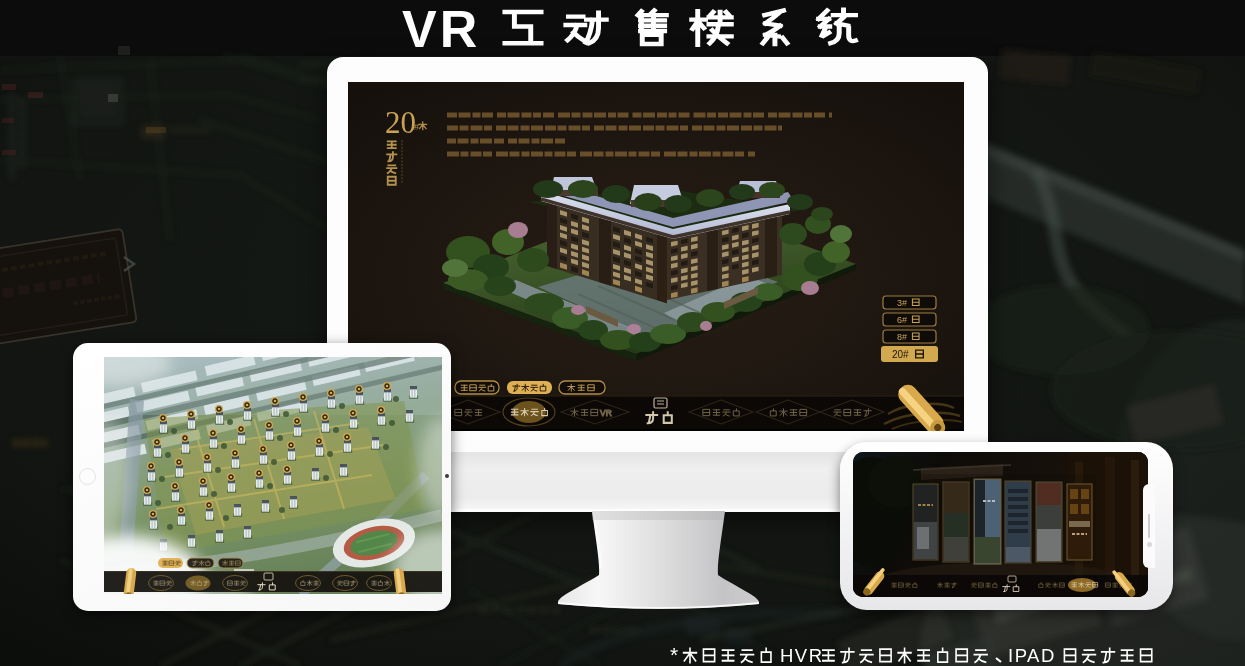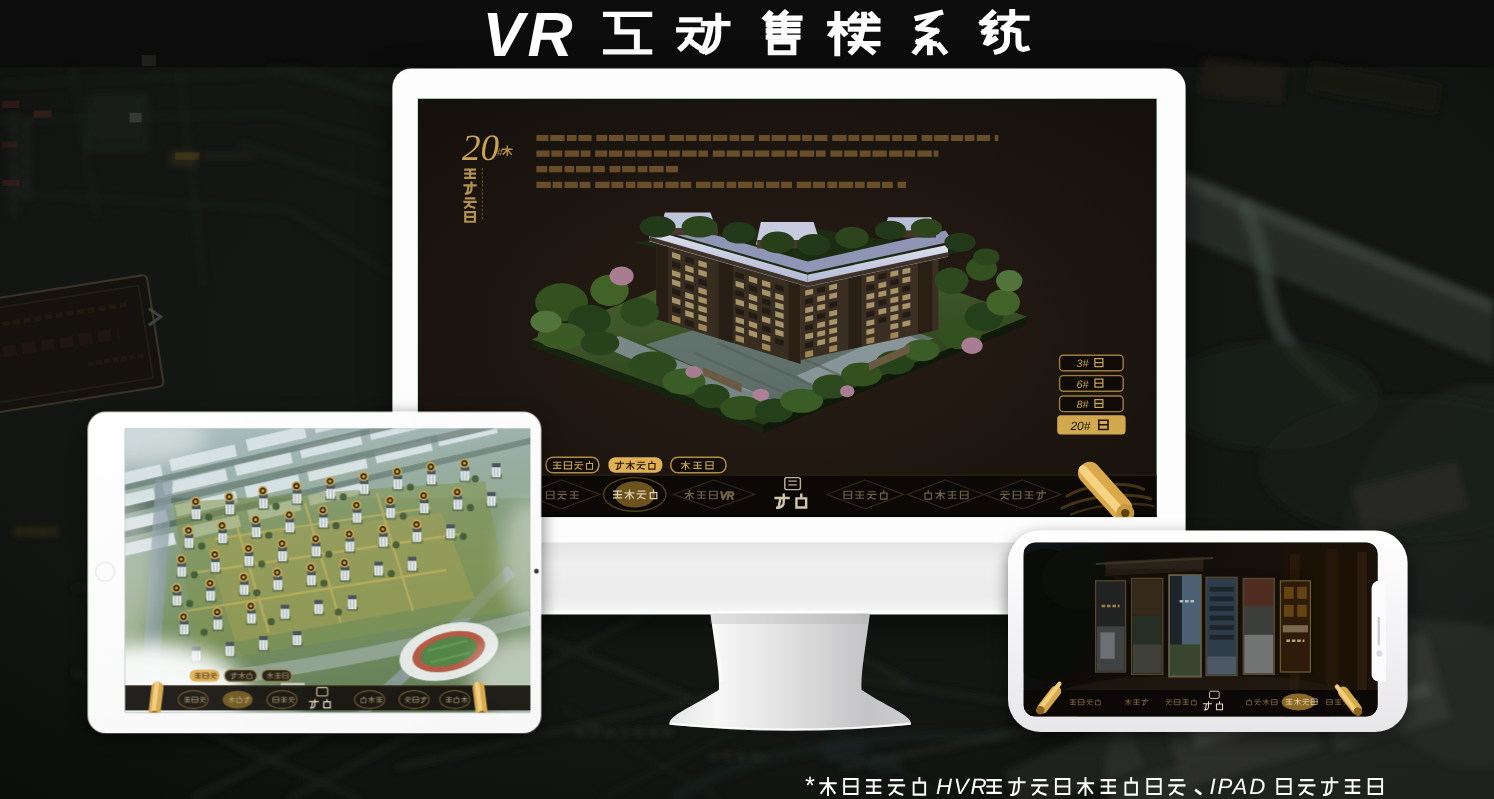--- a/index.html
+++ b/index.html
@@ -1,16 +1,16 @@
 <!DOCTYPE html>
 <html><head><meta charset="utf-8">
 <style>
   html,body{margin:0;padding:0;background:#0d0f0d;}
   #stage{position:relative;width:1245px;height:666px;overflow:hidden;
-    background:#111411;font-family:"Liberation Sans",sans-serif;font-style:italic;}
+    background:#111411;font-family:"Liberation Sans",sans-serif;}
   .abs{position:absolute;}
 </style></head>
 <body>
 <div id="stage">
 
   <svg id="bgdeco" class="abs" style="left:0;top:0;width:1245px;height:666px" viewBox="0 0 1245 666">
     <defs>
       <radialGradient id="bgvig" cx="0.5" cy="0.42" r="0.75">
         <stop offset="0" stop-color="#161a16"></stop>
           <stop offset="0.7" stop-color="#121512"></stop>
@@ -139,21 +139,21 @@
         </g>
     <g id="g5" stroke-linecap="square" fill="none">
           <path d="M2 3.2 H8 V8.8 H2 Z M5 1 V3"></path>
         </g>
     <g id="g6" stroke-linecap="square" fill="none">
           <path d="M1.5 2 H8.5 M1.5 5 H8.5 M1.5 8 H8.5 M5 2 V8"></path>
         </g>
   </defs>
     </svg>
 
-  <div class="abs" id="mscreen" style="left:348px;top:82px;width:616px;height:349px;background:#86efac;overflow:hidden;">
+  <div class="abs" id="mscreen" style="left:348px;top:82px;width:616px;height:349px;background:#ef4444;overflow:hidden;">
   <svg width="616" height="349" viewBox="0 0 616 349">
     <defs>
       <radialGradient id="mvig" cx="0.5" cy="0.55" r="0.7">
         <stop offset="0" stop-color="#281e14"></stop>
             <stop offset="0.6" stop-color="#1d1610"></stop>
             <stop offset="1" stop-color="#15100c"></stop>
       </radialGradient>
       <linearGradient id="grassg" x1="0" y1="0" x2="0.3" y2="1">
         <stop offset="0" stop-color="#4c6634"></stop>
             <stop offset="0.5" stop-color="#3e5728"></stop>

